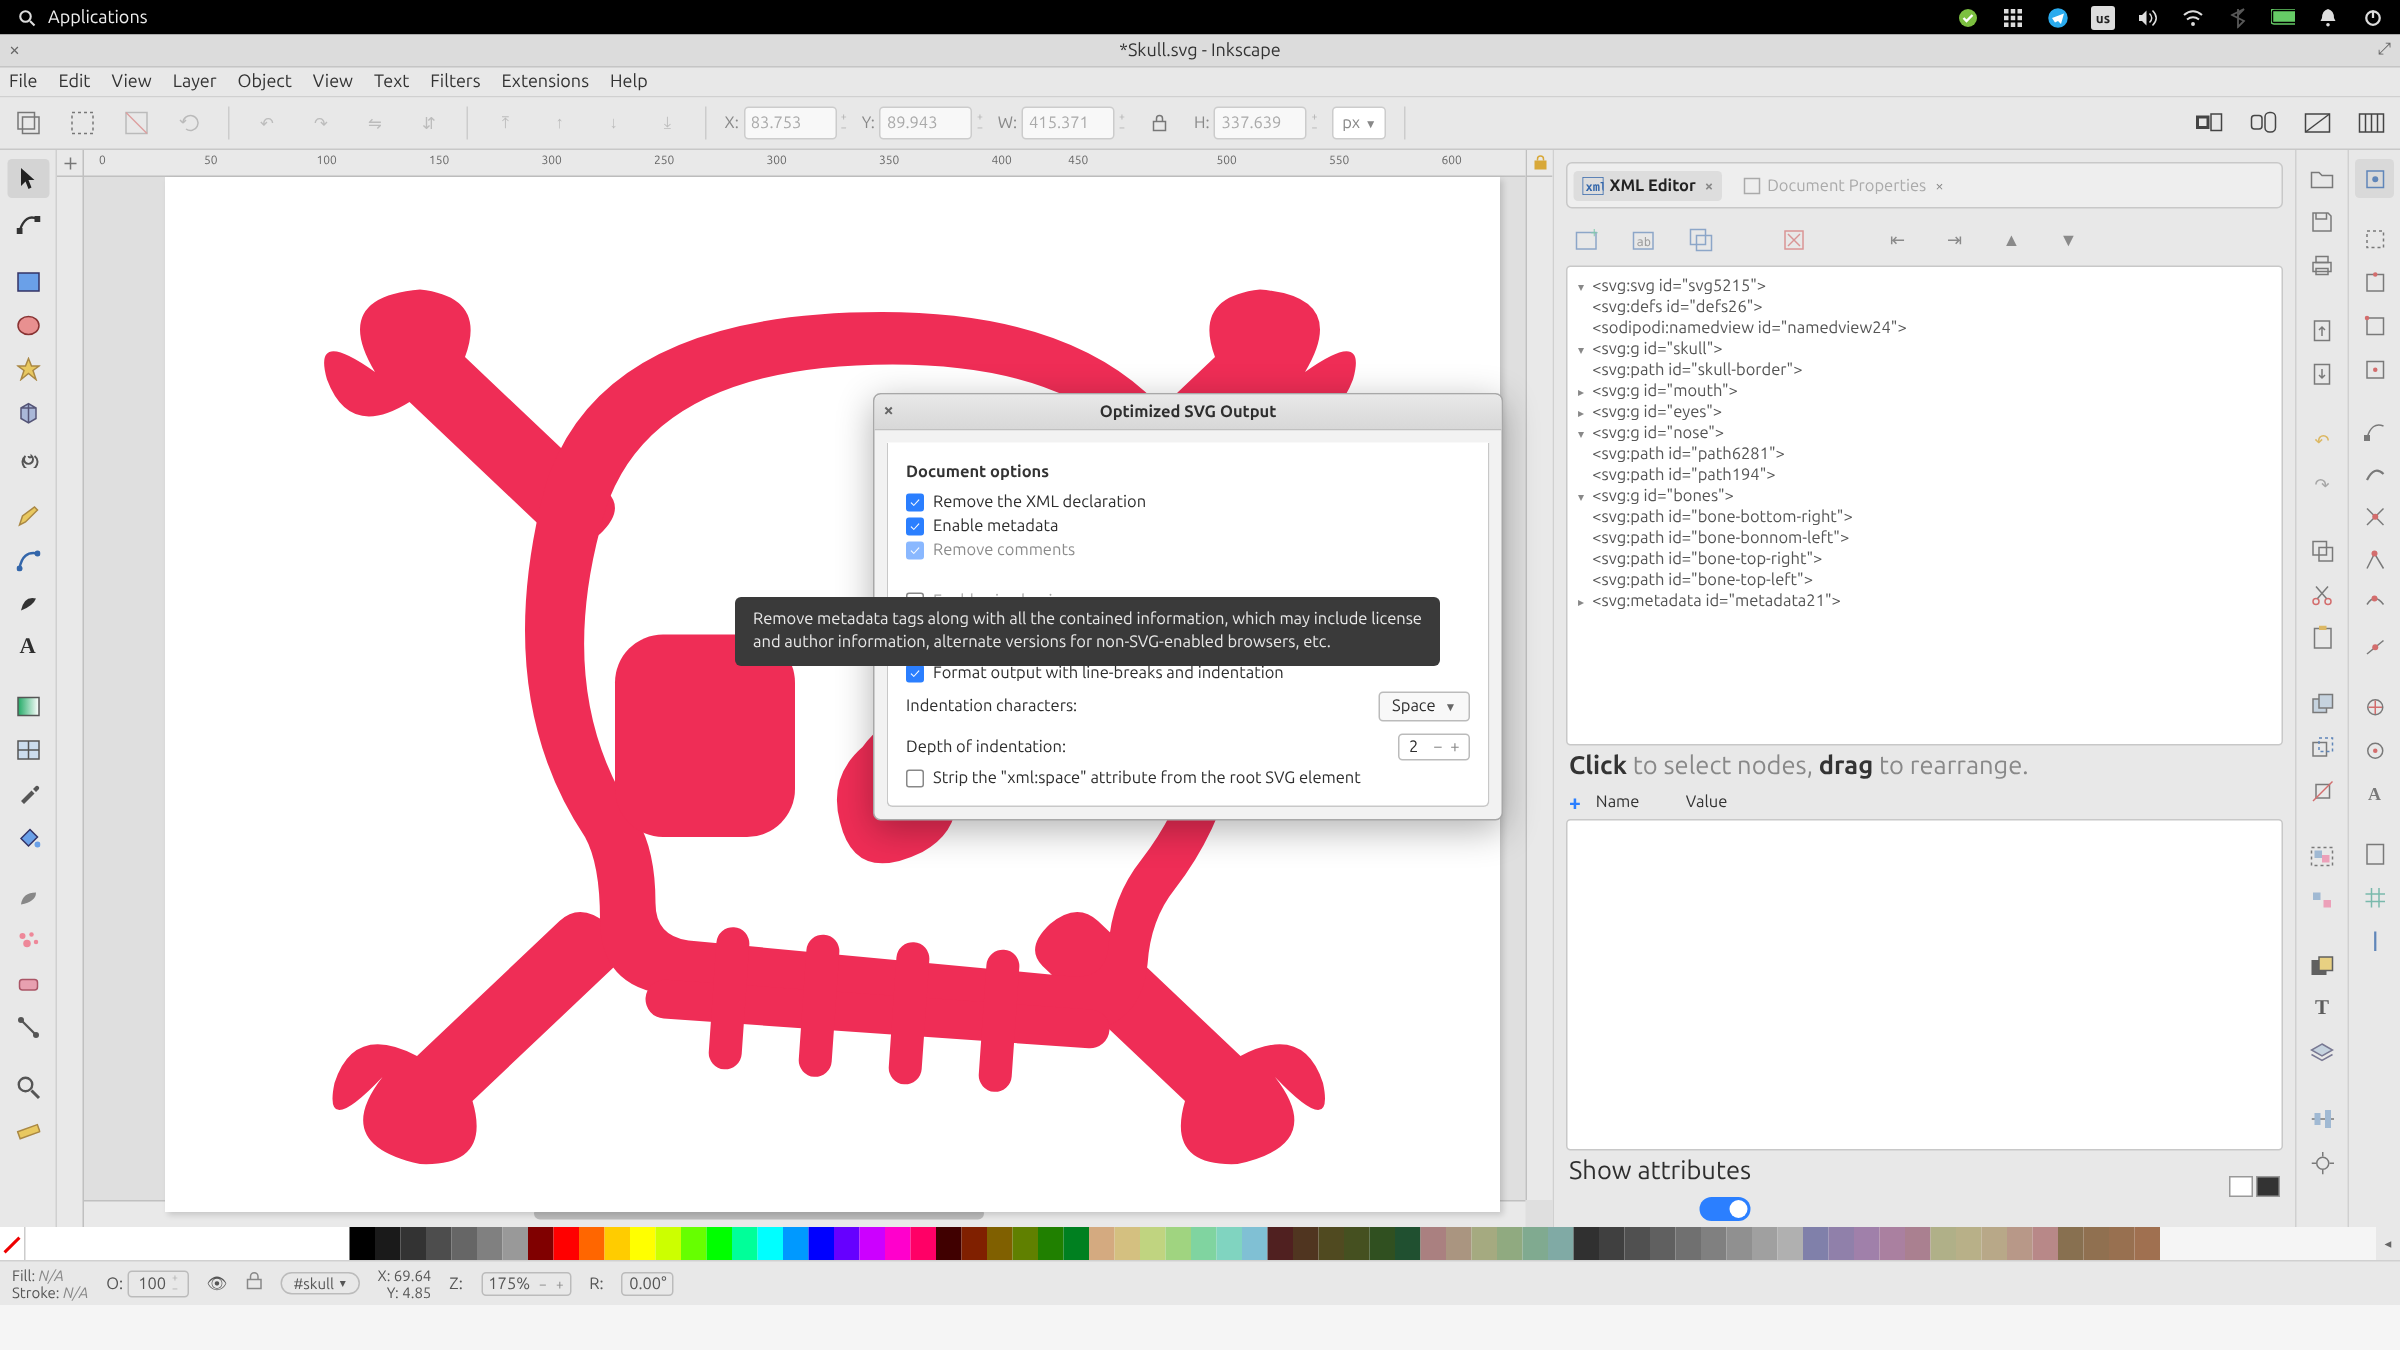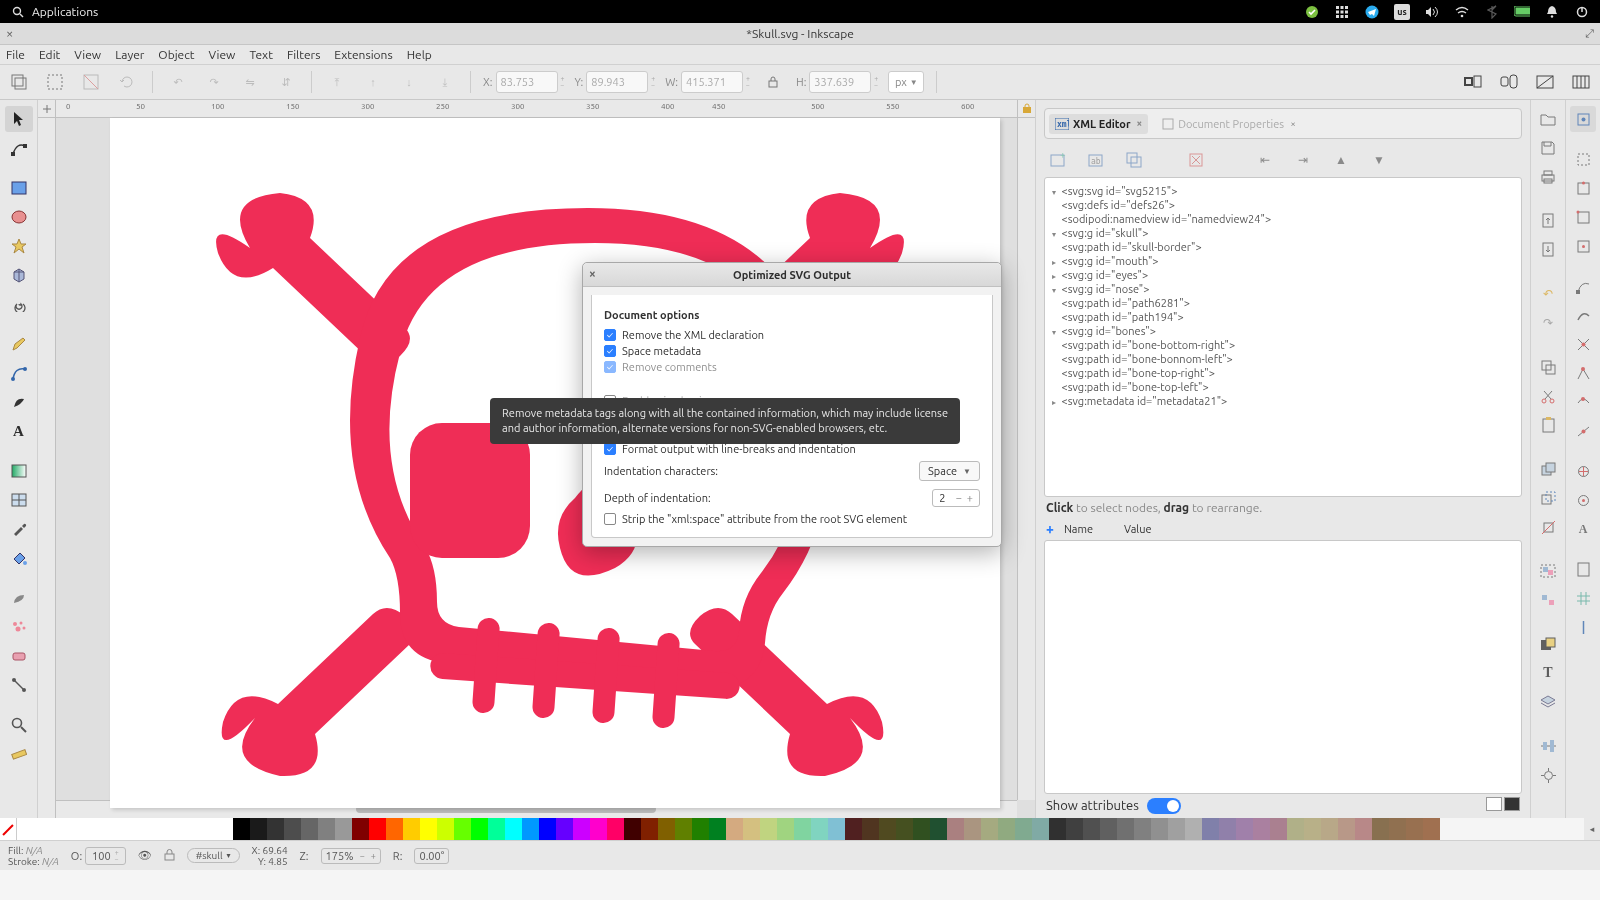--- a/index.html
+++ b/index.html
@@ -52,27 +52,27 @@
 .panel-tab { display:flex; align-items:center; gap:4px; font-size:11px; padding:4px 6px; border-radius:3px; }
 .panel-tab.active { background:#ddd; color:#222; font-weight:600;}
 .panel-tab.inactive { color:#aaa; }
 .panel-tab .x { font-size:10px; color:#888; margin-left:2px;}
 .xml-toolbar { height:34px; display:flex; align-items:center; gap:12px; padding:0 10px;}
 .xml-toolbar .ic { width:26px; height:26px; display:flex; align-items:center; justify-content:center; opacity:.5;}
 .xml-tree { flex:0 0 auto; height:320px; background:#fff; margin:0 8px; border:1px solid #c8c8c8; border-radius:3px; overflow:auto; padding:6px 4px; font-family: monospace; font-size:11px; color:#555;}
 .xml-tree .node { padding:1px 0 1px 0; white-space:nowrap;}
 .xml-tree .tri { display:inline-block; width:10px; color:#888; font-size:8px; text-align:center;}
 .d0{padding-left:4px}.d1{padding-left:20px}.d2{padding-left:36px}.d3{padding-left:52px}
-.hint-row { font-size:12px; color:#888; padding: 4px 10px;}
+.hint-row { font-size:17px; color:#888; padding: 4px 10px;}
 .hint-row b { color:#333; font-weight:600;}
 .attr-header { display:flex; align-items:center; gap:10px; padding:3px 10px; font-size:11px; color:#333;}
 .attr-header .plus { color:#2b7fff; font-size:14px; font-weight:bold;}
 .attr-list { flex:1; background:#fff; margin:0 8px; border:1px solid #c8c8c8; border-radius:3px;}
 .hint2 { font-size:11px; color:#888; padding:6px 10px;}
-.show-attr { display:flex; align-items:flex-start; gap:8px; padding:4px 10px; font-size:13px;}
+.show-attr { display:flex; align-items:flex-end; gap:8px; padding:4px 10px; font-size:17px;flex-direction:column;}
 .toggle { width:34px; height:16px; background:#2b7fff; border-radius:8px; position:relative;}
 .toggle::after { content:''; position:absolute; right:2px; top:2px; width:12px; height:12px; border-radius:50%; background:#fff;}
 .mini-sw { display:flex; gap:2px; padding:0 10px 4px 0; justify-content:flex-end;}
 .mini-sw div { width:16px; height:14px; border:1px solid #999;}
 
 .right-col-b { width:35px; background:#e8e8e8; border-left:1px solid #d0d0d0; display:flex; flex-direction:column; align-items:center; padding:6px 0; gap:3px;}
 .right-col-c { width:35px; background:#e8e8e8; border-left:1px solid #d0d0d0; display:flex; flex-direction:column; align-items:center; padding:6px 0; gap:3px;}
 .rc-ic { width:26px; height:26px; display:flex; align-items:center; justify-content:center; border-radius:3px; opacity:.75;}
 
 
@@ -988,21 +988,21 @@
   </div>
   <div class="dialog-body">
     <div class="dlg-tab-body">
       <div class="sec-h">Document options</div>
       <label class="chk-row">
           <span class="chk on">✓</span>
           <span>Remove the XML declaration</span>
         </label>
       <label class="chk-row">
           <span class="chk on">✓</span>
-          <span>Space metadata</span>
+          <span>Enable metadata</span>
         </label>
       <label class="chk-row" style="opacity:.55">
           <span class="chk on">✓</span>
           <span>Remove comments</span>
         </label>
       <div style="height:18px"></div>
       <label class="chk-row" style="color:#aaa">
           <span class="chk"></span>
           <span>Enable viewboxing</span>
         </label>

